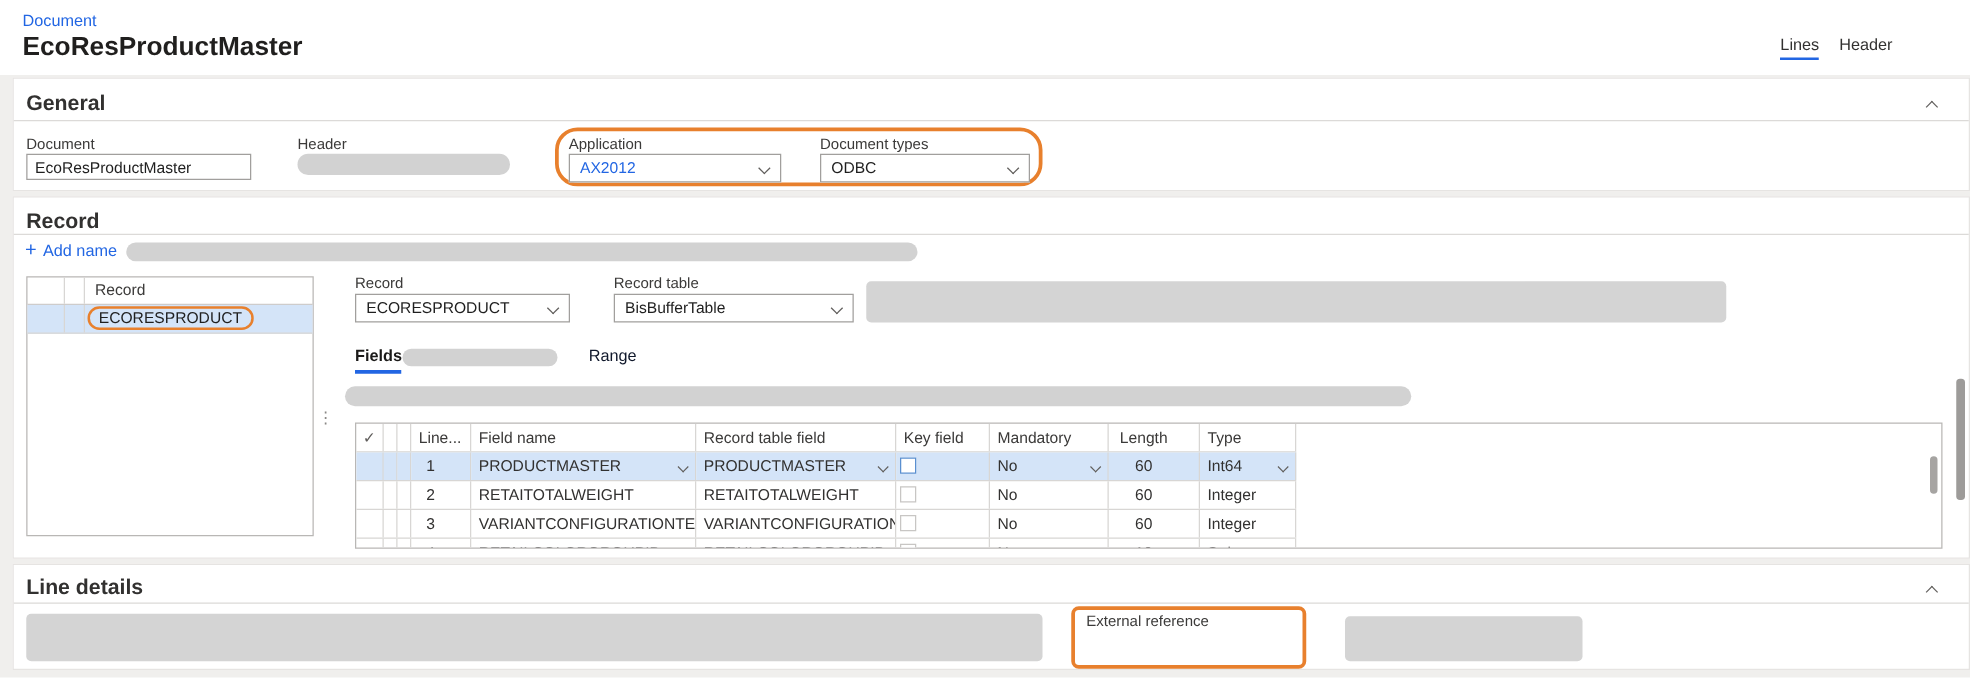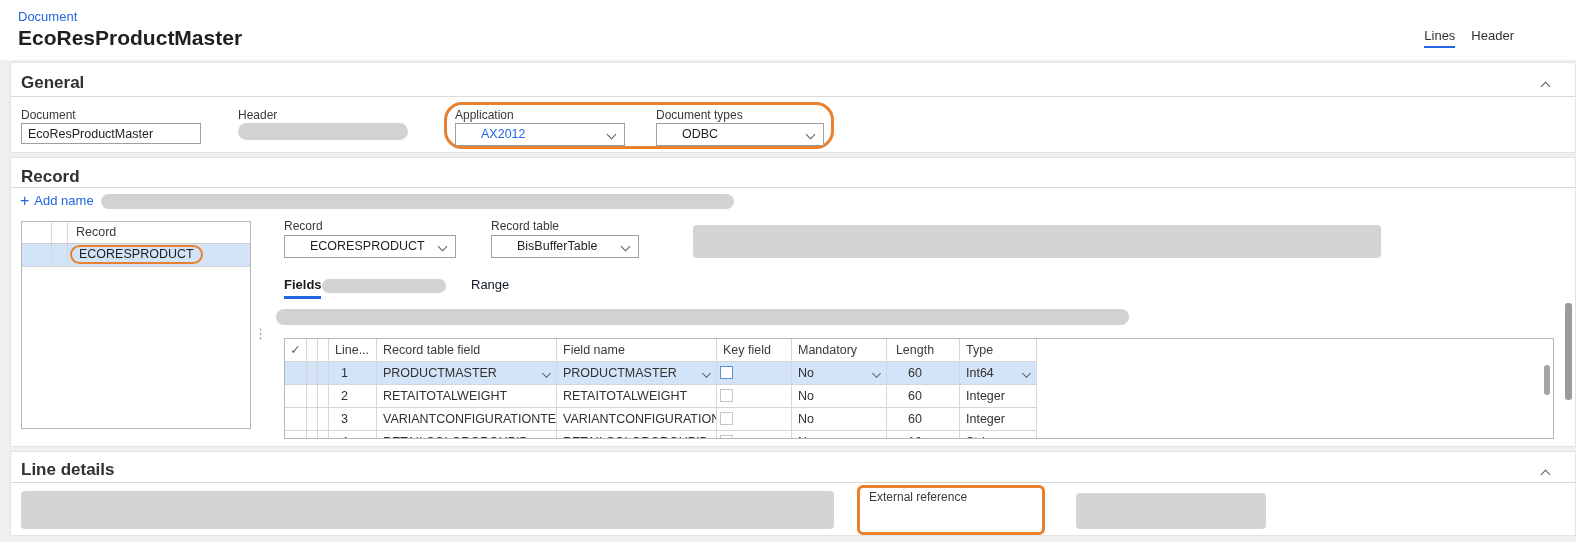--- a/index.html
+++ b/index.html
@@ -25,21 +25,21 @@
 
   .chev { display:inline-block; width:7px; height:7px;
           border-left:1.6px solid #605e5c; border-bottom:1.6px solid #605e5c; }
   .chev.down { transform:rotate(-45deg); }
   .chev.up   { transform:rotate(135deg); }
 
   .lbl { position:absolute; font-size:12px; color:#3b3a39; white-space:nowrap; }
   .txtin { position:absolute; height:21px; border:1px solid #a19f9d; background:#fff;
            font-family:"Liberation Sans",sans-serif; font-size:12.5px; color:#1f1f1f; padding:0 6px; }
   .dd { position:absolute; height:23px; background:#fff; border:1px solid #a19f9d;
-        font-size:12.5px; line-height:21px; color:#1f1f1f; padding-left:25px; cursor:pointer; white-space:nowrap; }
+        font-size:12.5px; line-height:21px; color:#1f1f1f; padding-left:8px; cursor:pointer; white-space:nowrap; }
   .dd .chev { position:absolute; right:9px; top:7px; }
   .blue-val { color:#2266e3; }
 
   .ph { position:absolute; background:#d2d2d2; border-radius:9px; } 
   .ph.block { border-radius:4px; background:#d4d4d4; }
 
   .hl { position:absolute; border:3px solid #e8802d; border-radius:18px; } 
 
   
   .addline { position:absolute; display:flex; align-items:center; gap:5px; color:#2266e3;
@@ -150,41 +150,41 @@
     </div>
   </div>
   <div class="splitdots" style="left:243px; top:168px;">⋮</div>
 
   <div class="lbl" style="left:273px; top:61px;">Record</div>
   <div class="dd" style="left:273px; top:77px; width:172px;">
     <span>ECORESPRODUCT</span>
     <span class="chev down"></span>
   </div>
   <div class="lbl" style="left:480px; top:61px;">Record table</div>
-  <div class="dd" style="left:480px; top:77px; width:148px;">
+  <div class="dd" style="left:480px; top:77px; width:192px;">
     <span>BisBufferTable</span>
     <span class="chev down"></span>
   </div>
   <div class="ph block" style="left:682px; top:67px; width:688px; height:33px;"></div>
 
   <div class="tab active" style="left:273px; top:119px;">Fields</div>
   <div class="tab-underline" style="left:273px; top:138px; width:37px;"></div>
   <div class="ph" style="left:311px; top:121px; width:124px; height:14px; border-radius:7px;"></div>
   <div class="tab idle" style="left:460px; top:119px;">Range</div>
 
   <div class="ph" style="left:265px; top:151px; width:853px; height:16px;"></div>
 
   <div class="fgrid" style="left:273px; top:180px; width:1270px; height:101px;">
     <div class="frow head">
       <div class="c-center" style="color:#605e5c;">✓</div>
       <div></div>
       <div></div>
       <div class="c-txt">Line...</div>
+      <div class="c-txt">Field name</div>
       <div class="c-txt">Record table field</div>
-      <div class="c-txt">Field name</div>
       <div class="c-txt">Key field</div>
       <div class="c-txt">Mandatory</div>
       <div class="c-num">Length</div>
       <div class="c-txt">Type</div>
     </div>
 
     <div class="frow sel">
       <div></div>
       <div></div>
       <div></div>

